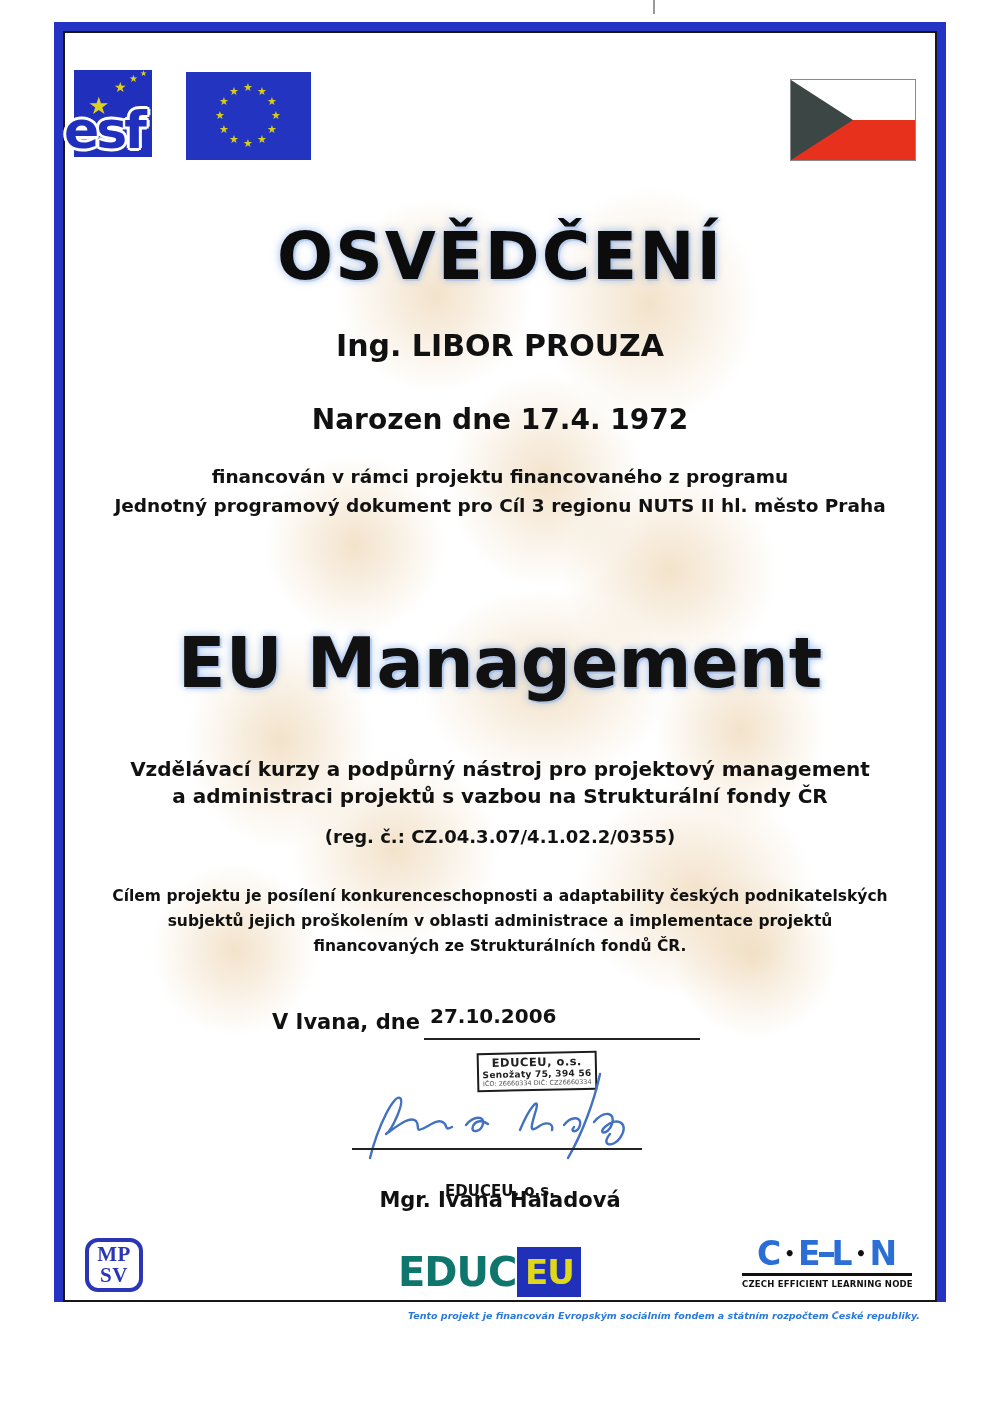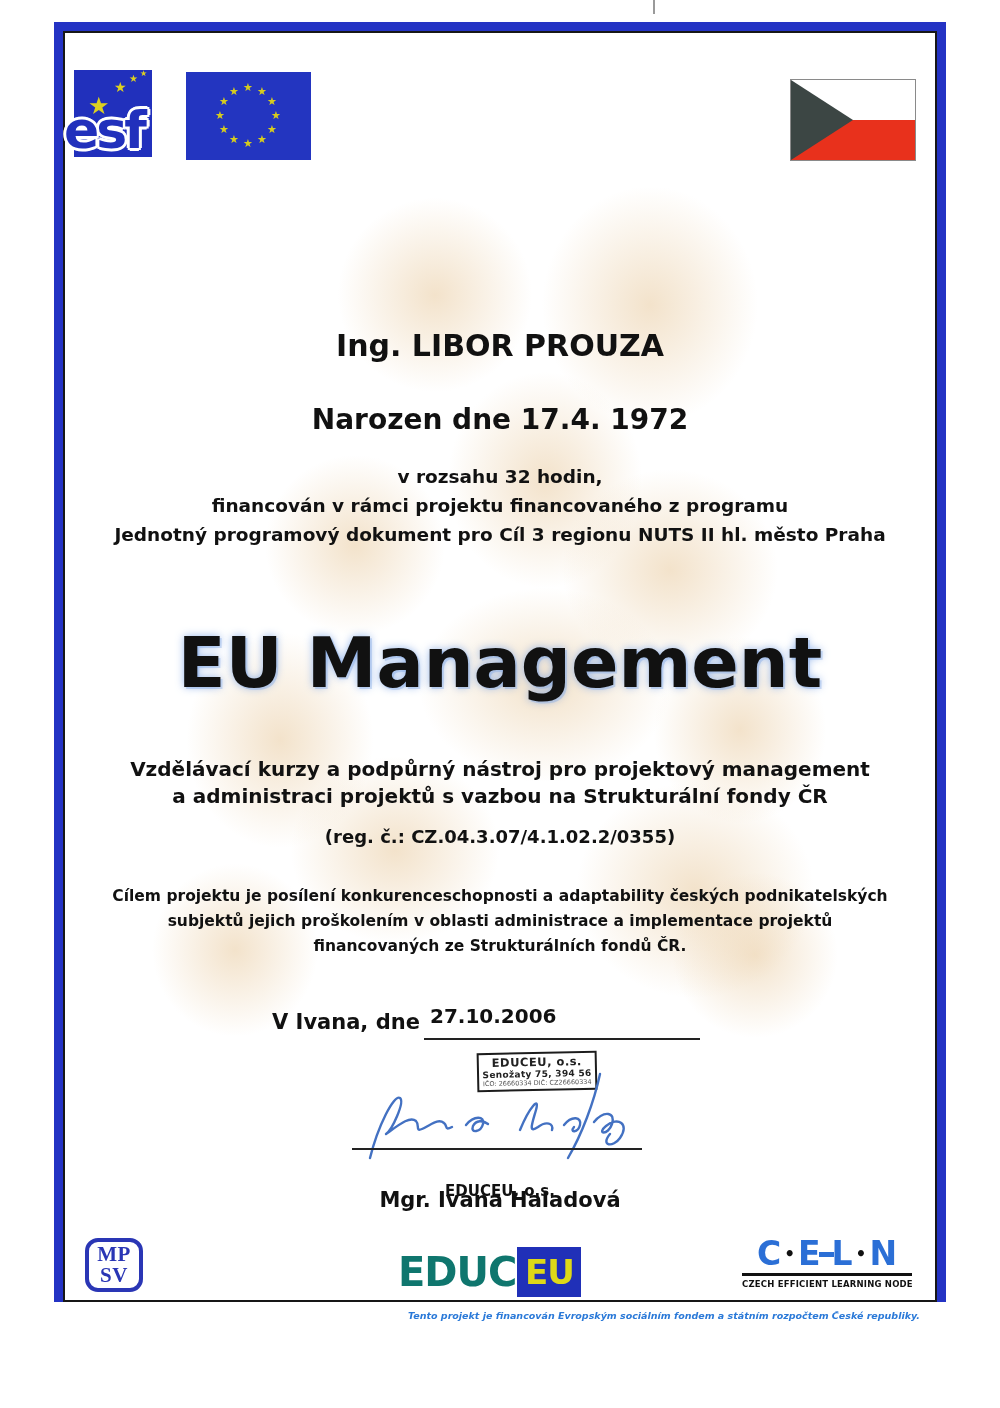--- a/index.html
+++ b/index.html
@@ -126,25 +126,25 @@
     <span class="st" style="left:32px;top:24px;">★</span>
     <span class="st" style="left:42px;top:14px;">★</span>
   </div>
 
   <div class="cz-flag">
     <div class="cz-white"></div>
     <div class="cz-red"></div>
     <div class="cz-tri"></div>
   </div>
 
+  <div class="ctr title">OSVĚDČENÍ</div>
   <div class="ctr recipient">Ing. LIBOR PROUZA</div>
   <div class="ctr birth">Narozen dne 17.4. 1972</div>
 
   <div class="ctr intro">
-    <div>v rozsahu 32 hodin,</div>
     <div>financován v rámci projektu financovaného z programu</div>
     <div>Jednotný programový dokument pro Cíl 3 regionu NUTS II hl. město Praha</div>
   </div>
 
   <div class="ctr course">EU Management</div>
 
   <div class="ctr project">
     <div>Vzdělávací kurzy a podpůrný nástroj pro projektový management</div>
     <div>a administraci projektů s vazbou na Strukturální fondy ČR</div>
   </div>

